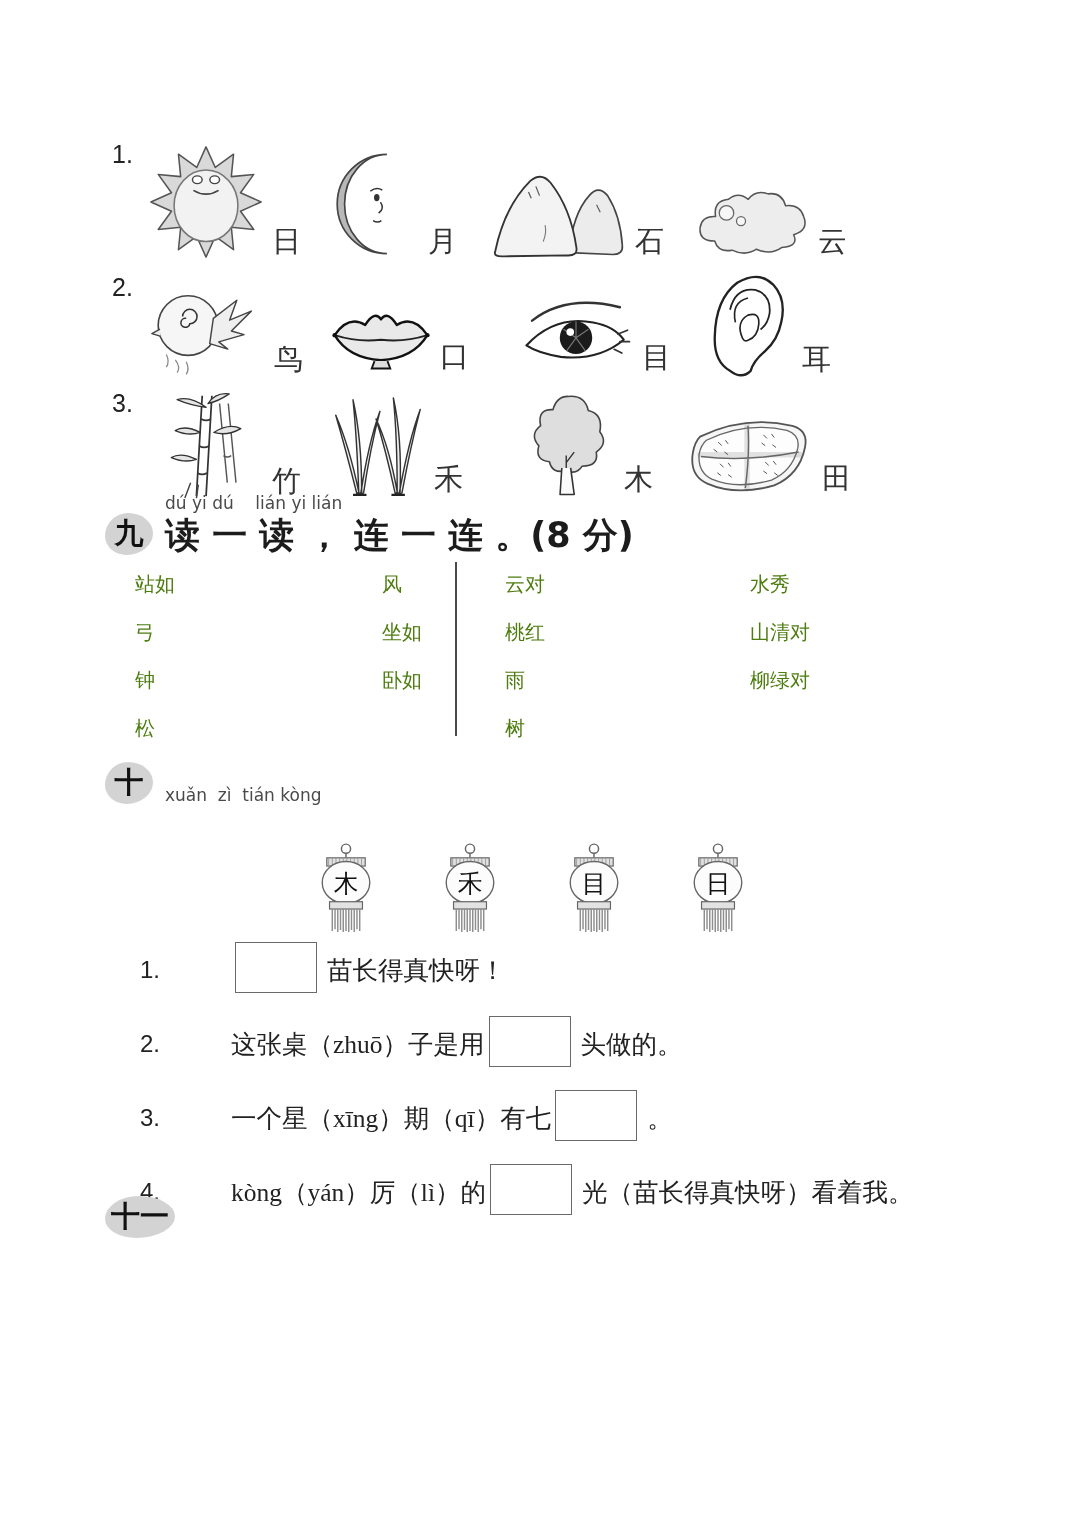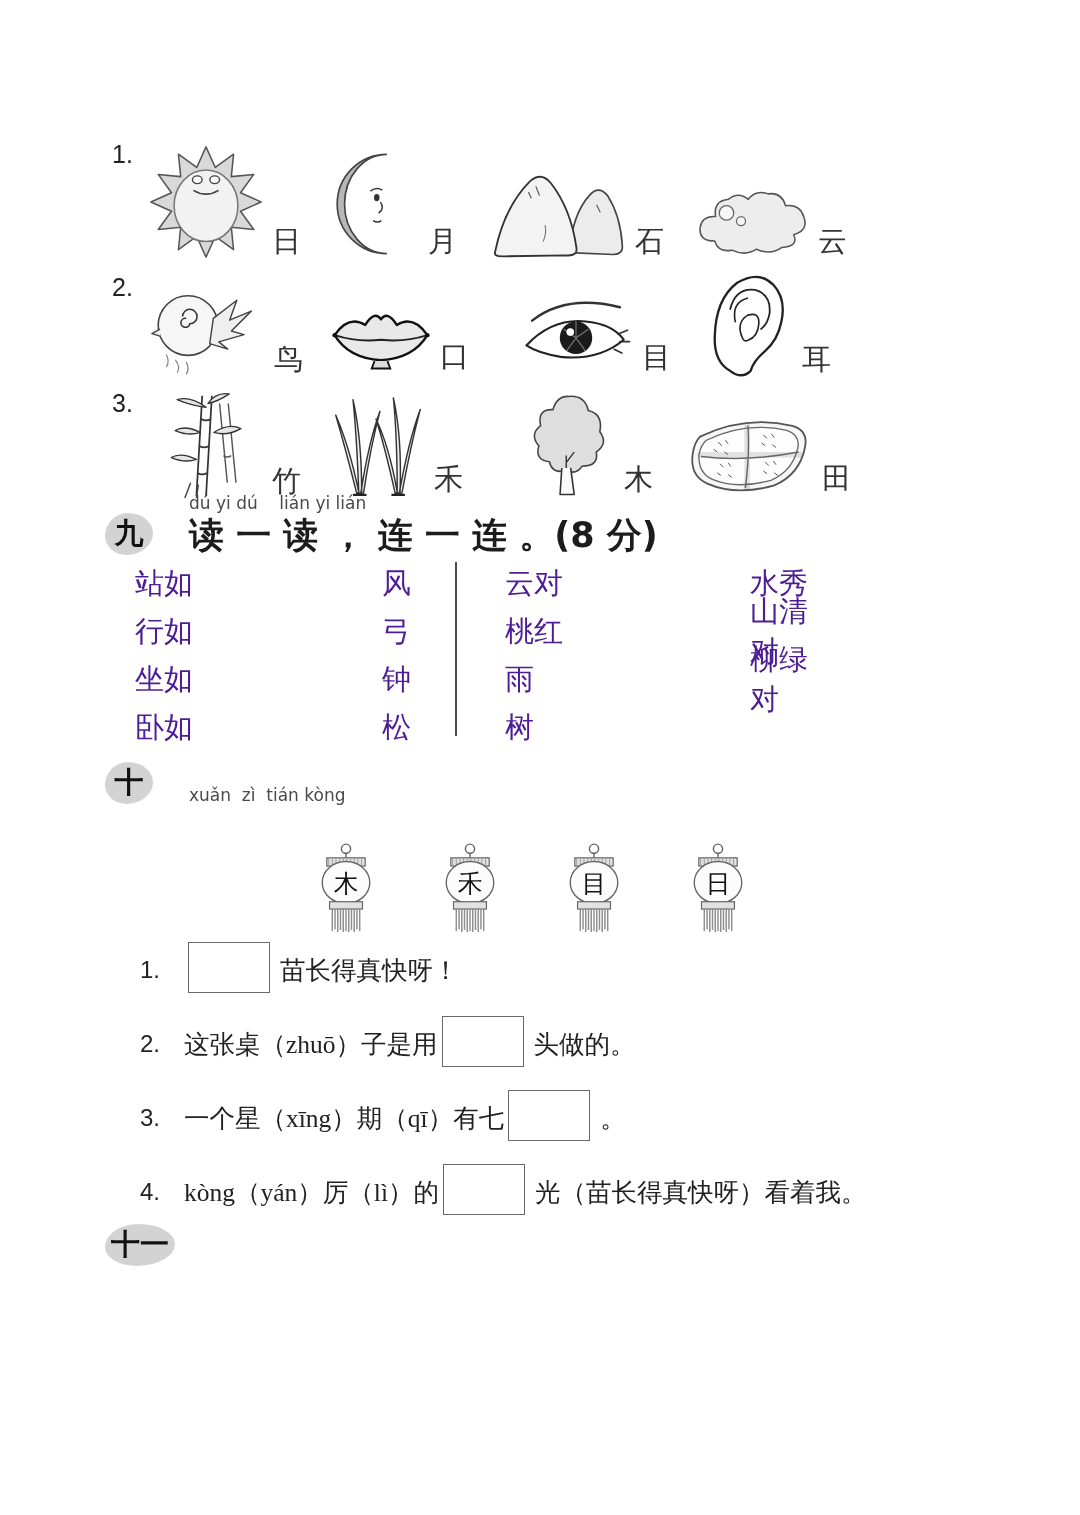--- a/index.html
+++ b/index.html
@@ -63,21 +63,21 @@
     content: "";
     position: absolute;
     left: 4px;
     bottom: -6px;
     width: 16px;
     height: 12px;
     background: #d3d3d3;
     border-radius: 50%;
     z-index: -1;
   }
-  .header-text { display: flex; flex-direction: column; margin-left: 24px; }
+  .header-text { display: flex; flex-direction: column; }
   .pinyin {
     font-family: "DejaVu Sans", sans-serif;
     font-size: 17px;
     color: #4a4a4a;
     white-space: pre;
     line-height: 1.15;
   }
   .sec-title {
     font-family: "DejaVu Sans", sans-serif;
     font-weight: bold;
@@ -86,22 +86,22 @@
     white-space: pre;
     line-height: 1.25;
   }
 
   
   .match-group {
     position: absolute;
     display: grid;
     grid-auto-rows: 48px;
     align-items: center;
-    font-size: 29px;
-    color: #4c1d95;
+    font-size: 20px;
+    color: #4d7c0f;
   }
   .match-group.g-a { grid-template-columns: 247px 70px; }
   .match-group.g-b { grid-template-columns: 245px 85px; }
   .match-divider {
     position: absolute;
     width: 0;
     border-left: 2px solid #4a4a4a;
   }
 
   
@@ -127,21 +127,21 @@
     font-size: 24px;
   }
   .answer-box {
     width: 82px;
     height: 51px;
     border: 1.5px solid #6a6a6a;
     background: #fff;
     margin: 0 10px 6px 4px;
     flex: 0 0 auto;
   }
-  .sentence .before { margin-right: 0; }
+  .sentence .before { margin-right: 0; margin-left: 47px; }
 </style>
 </head>
 <body>
 
 <div class="page">
 
   <div class="row-number" style="left:112px; top:140px;">1.</div>
   <div class="row-number" style="left:112px; top:273px;">2.</div>
   <div class="row-number" style="left:112px; top:389px;">3.</div>
 
@@ -271,21 +271,20 @@
     <span class="badge">九</span>
     <div class="header-text">
       <div class="pinyin">dú yi dú    lián yi lián</div>
       <div class="sec-title">读 一 读 ， 连 一 连 。(8 分)</div>
     </div>
   </div>
 
   <div class="match-group g-a" style="left:135px; top:560px;">
     <span>站如</span>
     <span>风</span>
-    <span>行如</span>
     <span>弓</span>
     <span>坐如</span>
     <span>钟</span>
     <span>卧如</span>
     <span>松</span>
   </div>
   <div class="match-divider" style="left:455px; top:562px; height:174px;"></div>
   <div class="match-group g-b" style="left:505px; top:560px;">
     <span>云对</span>
     <span>水秀</span>
@@ -364,17 +363,17 @@
     <span class="answer-box"></span>
     <span class="after">。</span>
   </div>
   <div class="sentence" style="left:140px; top:1164px;">
     <span class="num">4.</span>
     <span class="before">kòng（yán）厉（lì）的</span>
     <span class="answer-box"></span>
     <span class="after">光（苗长得真快呀）看着我。</span>
   </div>
 
-  <div class="sec-header" style="left:105px; top:1224px;">
+  <div class="sec-header" style="left:105px; top:1196px;">
     <span class="badge">十一</span>
   </div>
 
 </div>
 
 </body></html>

